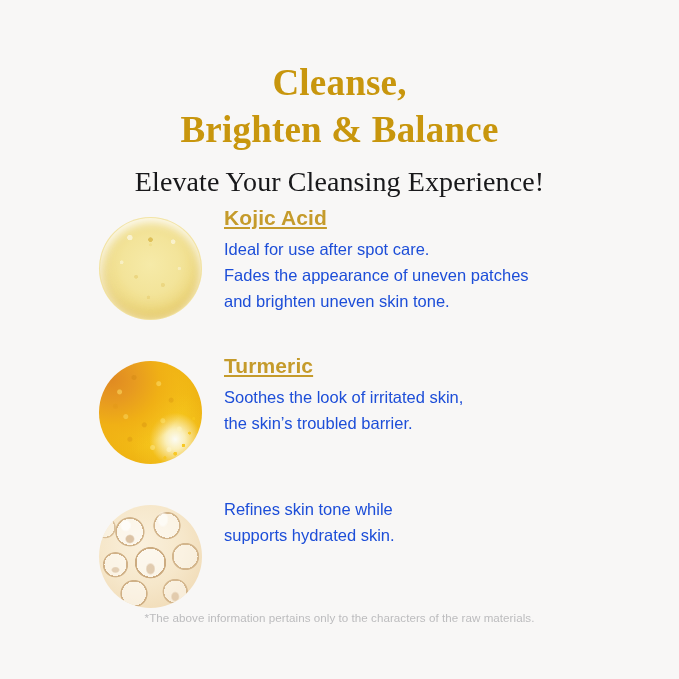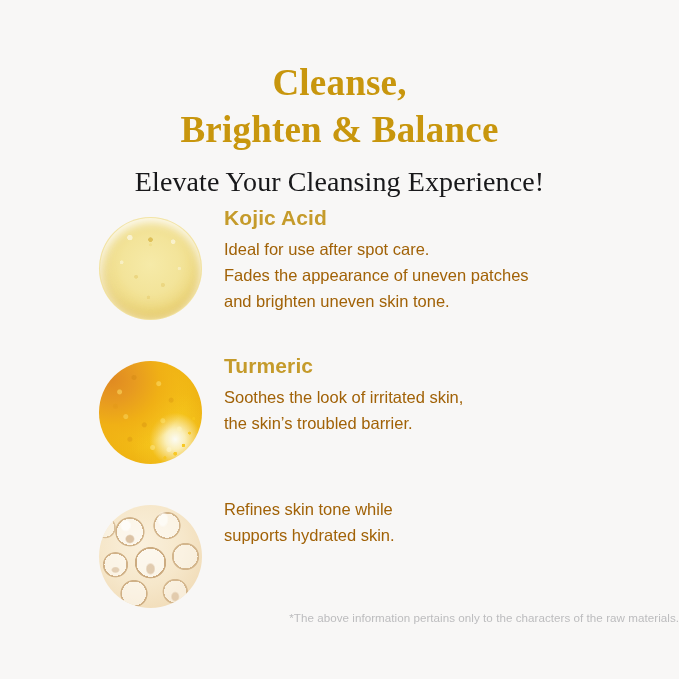--- a/index.html
+++ b/index.html
@@ -201,40 +201,41 @@
     padding-left: 22px;
     padding-top: 0;
   }
   .ingredient-name {
     color: #c59b2b;
     font-size: 21px;
     font-weight: bold;
     line-height: 1.2;
     margin: 0 0 7px 0;
     letter-spacing: 0.1px;
+    text-decoration: underline;
   }
   .ingredient-desc {
-    color: #a16207;
+    color: #1d4ed8;
     font-size: 16.5px;
     line-height: 1.57;
     margin: 0;
     font-weight: normal;
   }
   .ingredient-desc .desc-line {
     display: block;
     white-space: nowrap;
   }
 
   
   .footnote {
     position: absolute;
     top: 610px;
     left: 0;
     width: 679px;
-    text-align: right;
+    text-align: center;
     color: #bcbcbe;
     font-size: 11.6px;
     line-height: 1.4;
     letter-spacing: 0.05px;
   }
 </style>
 </head>
 <body>
 
 <div class="infographic">

